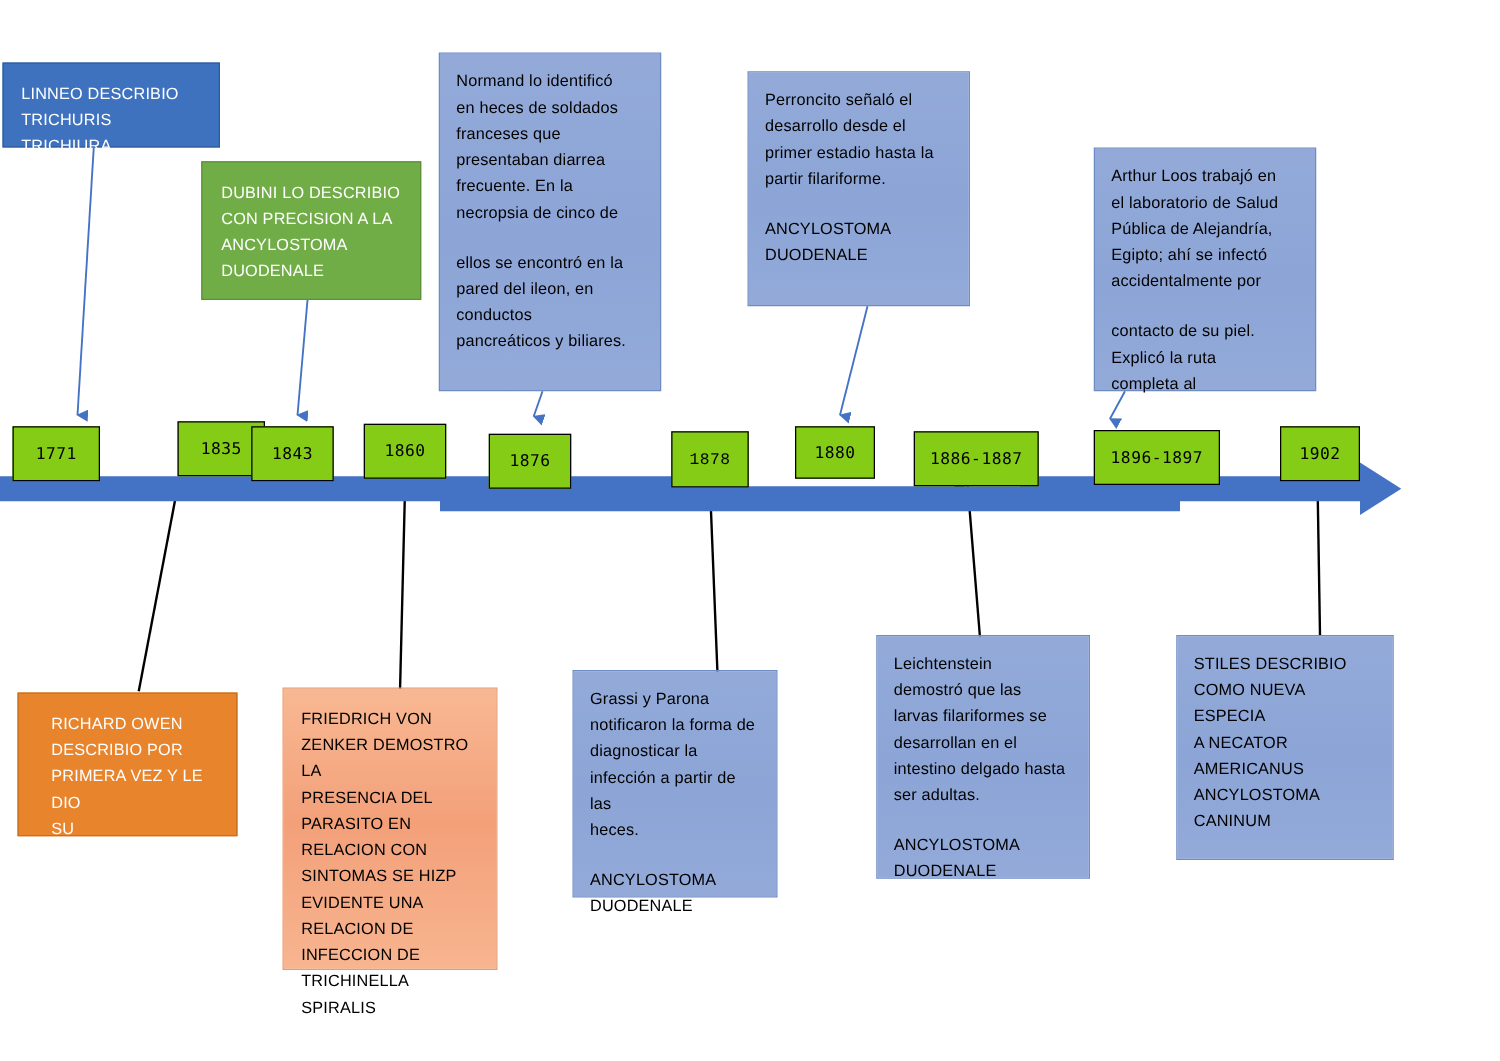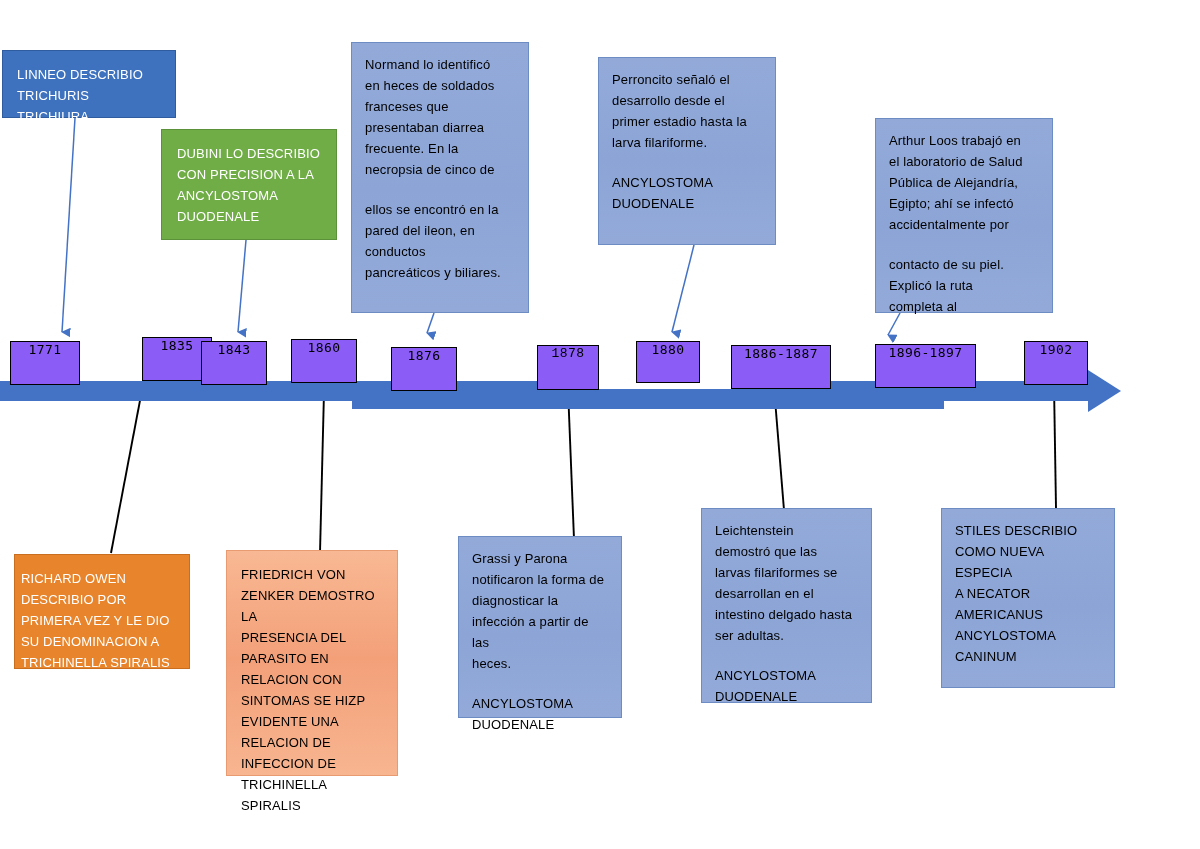--- a/index.html
+++ b/index.html
@@ -44,35 +44,36 @@
   .box-periwinkle {
     background: linear-gradient(180deg, #93AAD9 0%, #8CA5D6 55%, #93AAD9 100%);
     border: 1px solid #6E8CC4;
     color: #000000;
     padding: 11px 13px;
   }
   .box-orange {
     background: #E8842C;
     border: 1px solid #C86E1E;
     color: #ffffff;
-    padding: 13px 6px;
+    padding: 13px 26px;
   }
   .box-salmon {
     background: linear-gradient(180deg, #F8B893 0%, #F3A079 48%, #F7B590 100%);
     border: 1px solid #E89B71;
     color: #000000;
     padding: 13px 14px;
   }
   
   .year-box {
     position: absolute;
     box-sizing: border-box;
-    background: #8b5cf6;
+    background: #84cc16;
     border: 1.6px solid #000000;
     display: flex;
+    align-items: center;
     justify-content: center;
     font-family: "DejaVu Sans Mono", monospace;
     font-size: 13px;
     color: #000000;
     letter-spacing: 0.4px;
   }
   
   .bar-seg {
     position: absolute;
     background: #4472C4;
@@ -185,21 +186,21 @@
     <p class="gap">ellos se encontró en la</p>
     <p>pared del ileon, en</p>
     <p>conductos</p>
     <p>pancreáticos y biliares.</p>
   </div>
 
   <div class="box box-periwinkle" style="left:598px; top:57px; width:178px; height:188px;">
     <p>Perroncito señaló el</p>
     <p>desarrollo desde el</p>
     <p>primer estadio hasta la</p>
-    <p>larva filariforme.</p>
+    <p>partir filariforme.</p>
     <p class="gap">ANCYLOSTOMA</p>
     <p>DUODENALE</p>
   </div>
 
   <div class="box box-periwinkle" style="left:875px; top:118px; width:178px; height:195px;">
     <p>Arthur Loos trabajó en</p>
     <p>el laboratorio de Salud</p>
     <p>Pública de Alejandría,</p>
     <p>Egipto; ahí se infectó</p>
     <p>accidentalmente por</p>

